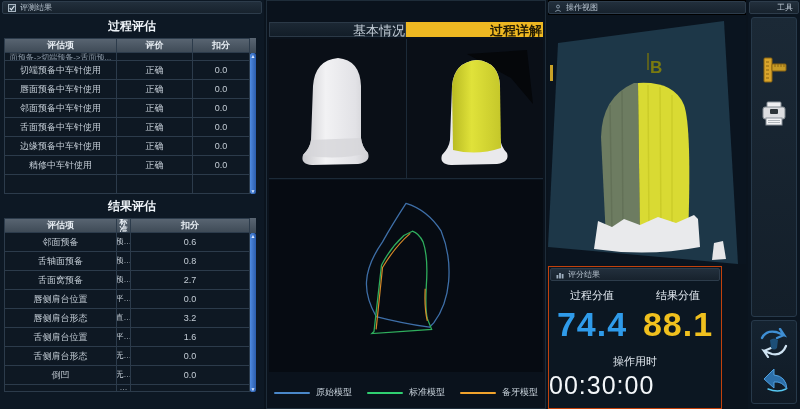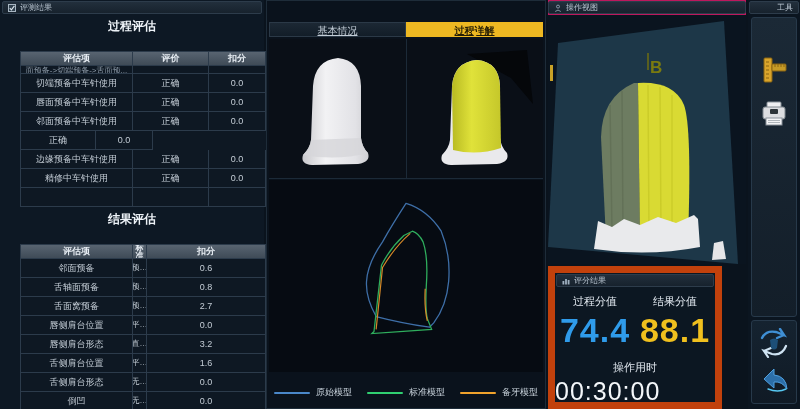--- a/index.html
+++ b/index.html
@@ -9,22 +9,22 @@
     background:#0a131d; color:#c6d0da; overflow:hidden; position:relative;
   }
   .panel-header {
     height:13px; display:flex; align-items:center; gap:4px; padding:0 5px;
     background:linear-gradient(#222f3c,#17222d); border:1px solid #2d3c4b;
     border-radius:2px; font-size:8px; color:#b9c5d1; white-space:nowrap;
   }
   
   .left-panel { position:absolute; left:0; top:0; width:264px; height:409px; background:#0d1824; }
   .left-panel .panel-header { margin:1px 2px 0 2px; }
-  .section-title { text-align:center; font-size:12px; font-weight:bold; color:#edf2f7; padding:4px 0 16px; }
-  .tblwrap { position:relative; margin-left:20px; width:252px; }
+  .section-title { text-align:center; font-size:12px; font-weight:bold; color:#edf2f7; padding:4px 0 3px; }
+  .tblwrap { position:relative; margin-left:4px; width:252px; }
   .thead { display:flex; height:15px; background:linear-gradient(#5a6673,#3d4955); }
   .thead .td { font-weight:bold; color:#e6ecf2; font-size:9px; }
   .tr { display:flex; height:19px; background:#0e1823; }
   .td {
     display:flex; align-items:center; justify-content:center;
     font-size:9px; color:#c4cdd6; border:1px solid #2c3b4b; border-top:none; border-left:none;
     overflow:hidden; text-align:center;
   }
   .td:first-child { border-left:1px solid #2c3b4b; }
   .thead .td { border-top:1px solid #2c3b4b; }
@@ -35,43 +35,43 @@
   .tr.clip-bottom { height:7px; }
   .tr.empty .td { color:transparent; }
   .vscroll { position:absolute; right:0; top:15px; bottom:0; width:6px;
     background:linear-gradient(90deg,#4e8ae0,#2b5cab); border-radius:2px;
     display:flex; flex-direction:column; justify-content:space-between; align-items:center; }
   .vscroll span { font-size:5px; line-height:6px; color:#dce9ff; }
   
   .center-panel { position:absolute; left:266px; top:0; width:280px; height:409px;
     background:#0a121c; border:1px solid #1e2c39; }
   .tabs { position:absolute; top:21px; left:2px; right:2px; height:15px; display:flex; }
-  .tab { flex:1; font-size:10px; text-align:center; line-height:15px; color:#c3cdd7;
-    background:linear-gradient(#1c2834,#121d28); border:1px solid #2b3947; cursor:pointer;text-decoration:underline; }
+  .tab { flex:1; font-size:13px; text-align:right; line-height:15px; color:#c3cdd7;
+    background:linear-gradient(#1c2834,#121d28); border:1px solid #2b3947; cursor:pointer; }
   .tab.active { background:#eeb822; color:#241d05; font-weight:bold; position:relative; border-color:#eeb822; }
   .tab.active::after { content:""; position:absolute; left:50%; bottom:-5px; margin-left:-4px;
     border:4px solid transparent; border-top:5px solid #eeb822; }
   .models { position:absolute; top:38px; left:2px; right:2px; height:140px; display:flex;
     border-bottom:1px solid #1c2a38; }
   .model-half { flex:1; display:flex; align-items:center; justify-content:center; background:#0a0f17; }
   .model-half.first { border-right:1px solid #1c2a38; }
   .contour { position:absolute; top:179px; left:2px; right:2px; height:192px; background:#060b12;
     display:flex; align-items:center; justify-content:center; }
   .legend { position:absolute; bottom:9px; left:0; right:0; display:flex; justify-content:center;
     gap:15px; font-size:9px; color:#c9d3dc; align-items:center; }
   .legend .item { display:flex; align-items:center; gap:6px; }
   .legend .line { width:36px; height:2px; border-radius:1px; }
   .line-blue { background:#4a87c9; } .line-green { background:#30cf71; } .line-orange { background:#f0a22c; }
   
-  .viewport { position:absolute; left:548px; top:0; width:198px; height:264px; background:#be185d; }
+  .viewport { position:absolute; left:548px; top:0; width:198px; height:264px; background:#000000; }
   .viewport .panel-header { margin:1px 0 0 0; }
   .vp-canvas { position:absolute; top:15px; left:0; right:0; bottom:0; overflow:hidden; }
   
   .score-panel { position:absolute; left:548px; top:266px; width:174px; height:143px;
-    background:#0c1722; border:7px solid #c2410c; }
+    background:#0c1722; border:1px solid #c2410c; }
   .score-panel .panel-header { margin:1px; }
   .scores { display:flex; margin-top:7px; }
   .score-col { flex:1; text-align:center; }
   .score-label { font-size:11px; color:#e2e9f0; margin-bottom:2px; }
   .score-value { font-size:34px; font-weight:bold; letter-spacing:1px; }
   .score-value.process { color:#2f9bea; }
   .score-value.result { color:#f0c01e; }
   .time-label { text-align:center; font-size:11px; color:#e2e9f0; margin-top:10px; }
   .time-value { text-align:left; font-size:25px; color:#f4f7fa; letter-spacing:1px; margin-top:2px; }
   
@@ -119,20 +119,21 @@
         <div class="td c1">唇面预备中车针使用</div>
         <div class="td c2">正确</div>
         <div class="td c3">0.0</div>
       </div>
     <div class="tr">
         <div class="td c1">邻面预备中车针使用</div>
         <div class="td c2">正确</div>
         <div class="td c3">0.0</div>
       </div>
     <div class="tr">
+        <div class="td c1">舌面预备中车针使用</div>
         <div class="td c2">正确</div>
         <div class="td c3">0.0</div>
       </div>
     <div class="tr">
         <div class="td c1">边缘预备中车针使用</div>
         <div class="td c2">正确</div>
         <div class="td c3">0.0</div>
       </div>
     <div class="tr">
         <div class="td c1">精修中车针使用</div>

